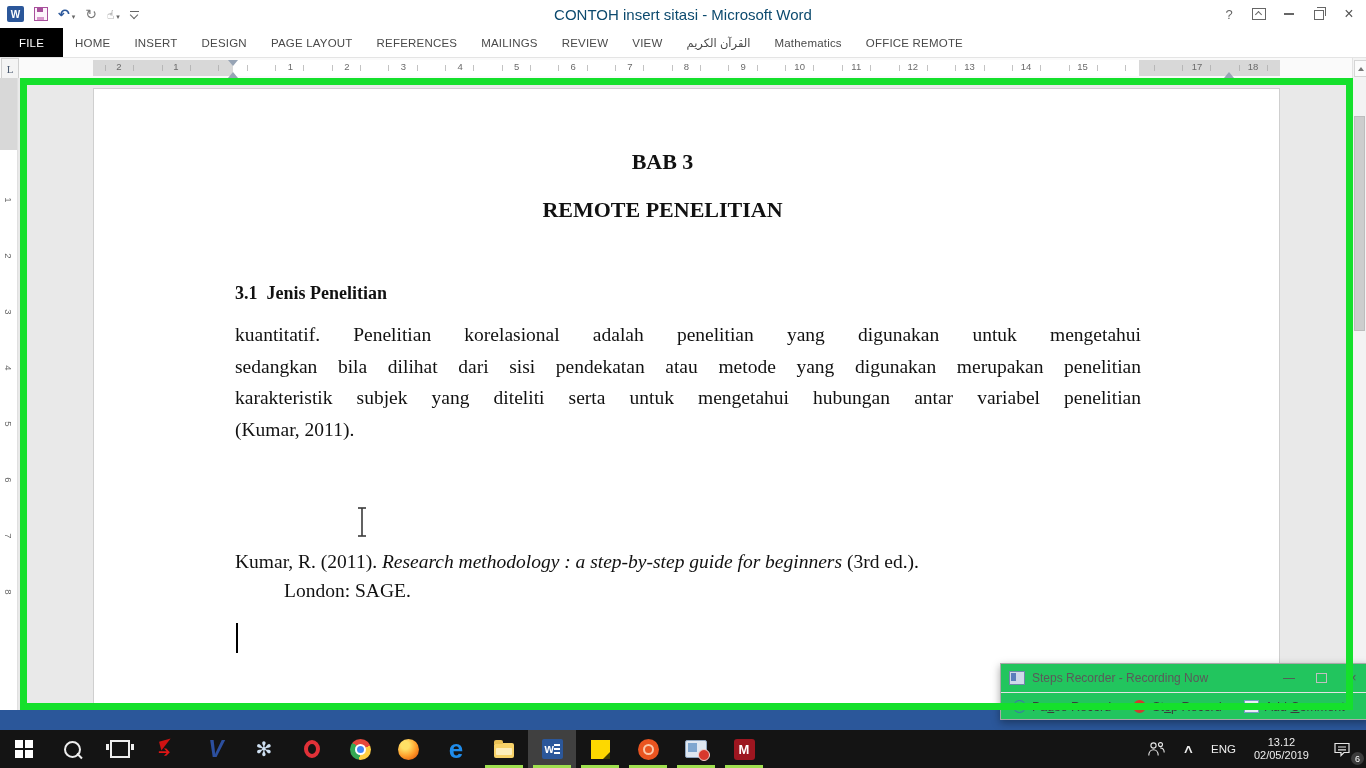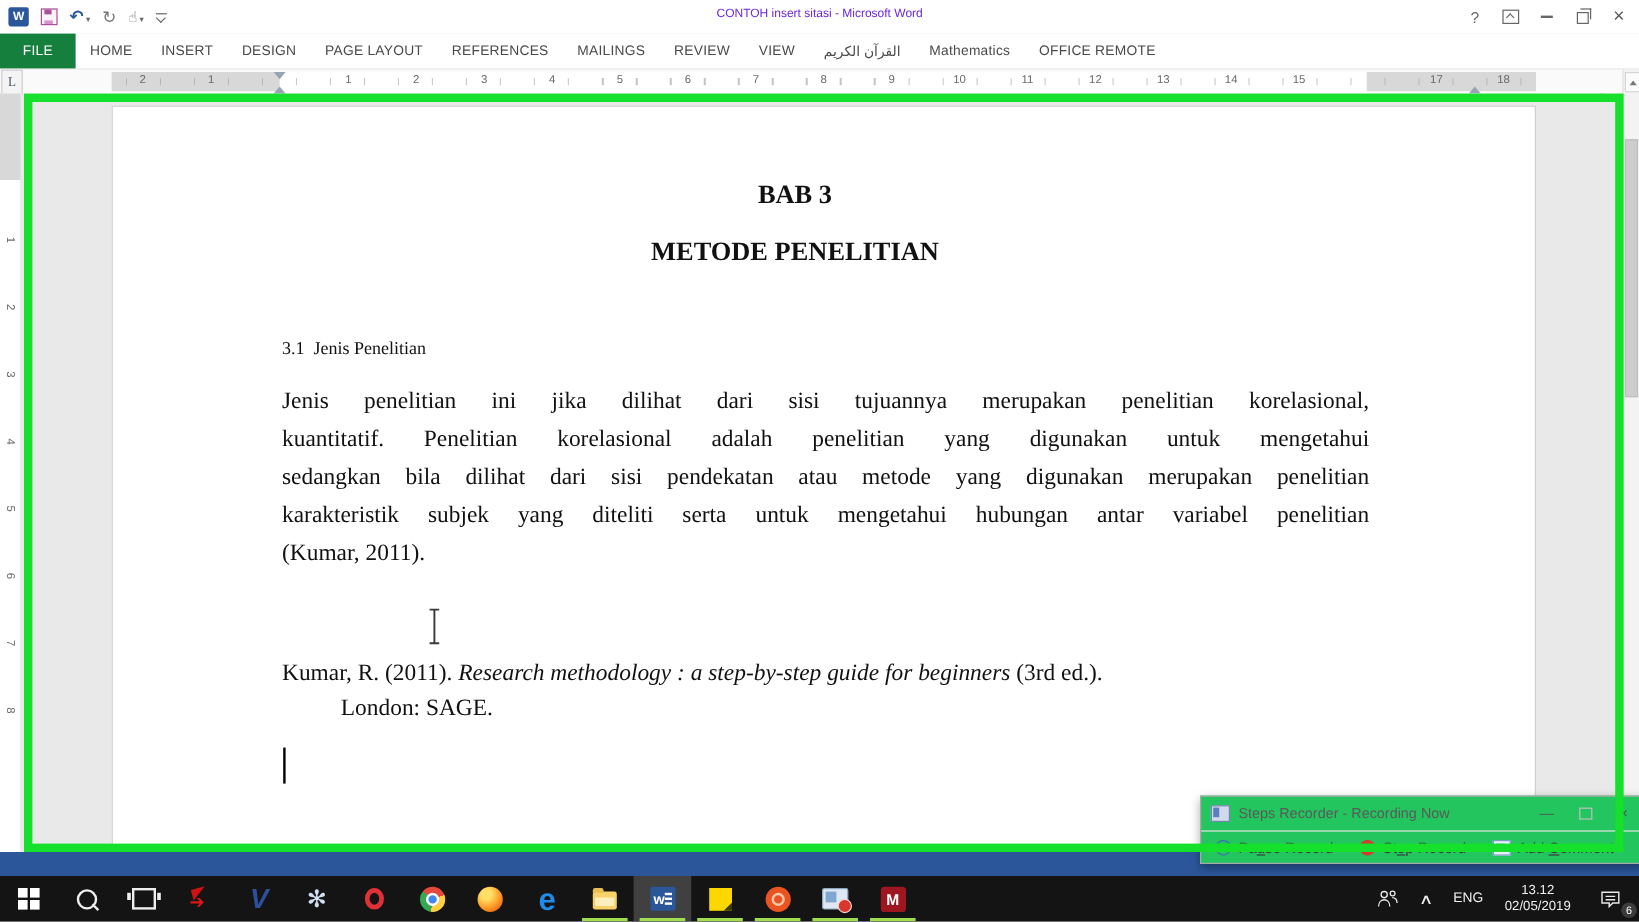--- a/index.html
+++ b/index.html
@@ -12,34 +12,34 @@
             font-size:10px;display:flex;align-items:center;justify-content:center;}
   .saveicon{width:12px;height:12px;border:1.5px solid #a8509c;position:relative;background:#fdf4fb;}
   .saveicon:before{content:"";position:absolute;left:2px;top:0;width:6px;height:4px;background:#a8509c;}
   .saveicon:after{content:"";position:absolute;left:1.5px;bottom:0;width:7px;height:3.5px;background:#d795cb;}
   .undo{color:#2b579a;font-size:14px;font-weight:bold;line-height:1;}
   .redo{color:#777;font-size:14px;line-height:1;}
   .dd{font-size:7px;color:#666;margin-left:2px;}
   .touchicon{color:#666;font-size:12px;line-height:1;}
   .qatmore{width:9px;border-top:1.5px solid #666;padding-top:2px;display:flex;justify-content:center;}
   .chev{width:5px;height:5px;border-right:1.5px solid #666;border-bottom:1.5px solid #666;transform:rotate(45deg);margin-top:-2px;}
-  .wtitle{position:absolute;left:50%;transform:translateX(-50%);top:6px;font-size:10px;color:#6d28d9;white-space:nowrap;}
+  .wtitle{position:absolute;left:50%;transform:translateX(-50%);top:6px;font-size:15px;color:#0c4a6e;white-space:nowrap;}
   .wcontrols{position:absolute;right:2px;top:0;height:28px;display:flex;align-items:center;}
   .wc{width:30px;height:26px;display:flex;align-items:center;justify-content:center;color:#666;font-size:13px;}
   .ribbonbox{width:12px;height:10px;border:1px solid #666;position:relative;}
   .ribbonbox:after{content:"";position:absolute;left:3px;top:2.5px;width:4px;height:4px;
       border-left:1.5px solid #666;border-top:1.5px solid #666;transform:rotate(45deg);}
   .mini{width:10px;height:2px;background:#666;}
   .restore{width:8px;height:8px;border:1.2px solid #666;position:relative;background:#fff;margin-top:2px;}
   .restore:before{content:"";position:absolute;left:2px;top:-4px;width:8px;height:8px;border:1.2px solid #666;border-bottom:none;border-left:none;}
   .closeg{font-size:16px;color:#555;}
   
   .tabs{position:absolute;left:0;top:28px;right:0;height:29px;background:#fff;display:flex;font-size:11.5px;color:#4a4a4a;border-bottom:1px solid #e4e4e4;}
   .tab{padding:0 12px;display:flex;align-items:center;letter-spacing:.2px;white-space:nowrap;}
-  .tab.active{background:#15803d;color:#fff;padding:12px 19px;}
+  .tab.active{background:#000000;color:#fff;padding:12px 19px;}
   .signin{position:absolute;right:9px;top:34px;font-size:11.5px;color:#444;margin-top:33px;}
   
   .rulerrow{position:absolute;left:0;top:58px;right:13px;height:20px;background:#fafafa;}
   .tabsel{position:absolute;left:1px;top:0;width:16px;height:19px;background:#f4f4f4;border:1px solid #d0d0d0;
           color:#4a5a70;font-size:11px;display:flex;align-items:center;justify-content:center;font-family:"Liberation Serif",serif;}
   .hruler{position:absolute;left:93px;top:2px;width:1187px;height:16px;background:#fff;}
   .hr-gray{position:absolute;top:0;height:16px;background:#d8d8d8;}
   .hr-ticks{position:absolute;left:0;right:0;top:5px;height:6px;
      background-image:repeating-linear-gradient(to right,#a9a9a9 0 1px,transparent 1px 28.34px);background-position-x:12px;opacity:.7;}
   .hr-num{position:absolute;top:1px;font-size:9.5px;color:#6a6a6a;transform:translateX(-50%);background:transparent;}
@@ -52,21 +52,21 @@
   
   .canvas{position:absolute;left:0;top:78px;width:1353px;height:632px;background:#e9e9e9;}
   .vruler{position:absolute;left:0;top:78px;width:17px;height:632px;background:#fff;border-right:1px solid #e0e0e0;}
   .vr-gray{position:absolute;left:0;top:0;width:17px;height:72px;background:#d8d8d8;}
   .vrnums{position:absolute;left:0;top:94px;width:17px;display:flex;flex-direction:column;}
   .vrnums span{height:56px;display:flex;align-items:center;justify-content:center;font-size:9.5px;color:#6a6a6a;transform:rotate(90deg);}
   .page{position:absolute;left:93px;top:10px;width:1187px;height:640px;background:#fff;border:1px solid #cfcfcf;box-sizing:border-box;}
   .doc-serif{font-family:"Liberation Serif","DejaVu Serif",serif;color:#111;}
   .h1{position:absolute;left:0;right:48px;top:60px;text-align:center;font-size:22px;font-weight:bold;}
   .h2{position:absolute;left:0;right:48px;top:108px;text-align:center;font-size:22px;font-weight:bold;}
-  .sech{position:absolute;left:141px;top:194px;font-size:15px;font-weight:normal;white-space:pre-wrap;}
+  .sech{position:absolute;left:141px;top:194px;font-size:18px;font-weight:bold;white-space:pre-wrap;}
   .para{position:absolute;left:141px;top:230px;width:906px;font-size:19.5px;line-height:31.7px;}
   .doc-line{text-align:justify;text-align-last:justify;white-space:nowrap;}
   .doc-line:last-child{text-align-last:left;}
   .ref1{position:absolute;left:141px;top:462px;font-size:19.5px;white-space:nowrap;}
   .ref2{position:absolute;left:190px;top:491px;font-size:19.5px;}
   .ital{font-style:italic;}
   .caret{position:absolute;left:142px;top:534px;width:2px;height:30px;background:#000;}
   
   .vscroll{position:absolute;top:58px;right:0;width:13px;height:672px;background:#f3f3f3;border-left:1px solid #e2e2e2;}
   .sc-up{position:absolute;top:2px;left:1px;width:11px;height:15px;background:#fbfbfb;border:1px solid #d5d5d5;display:flex;align-items:center;justify-content:center;}
@@ -219,24 +219,23 @@
       <div class="ind-first" style="left:135px;"></div>
       <div class="ind-hang" style="left:135px;"></div>
       <div class="ind-box" style="left:135px;"></div>
       <div class="ind-right"></div>
     </div>
   </div>
 
   <div class="canvas">
     <div class="page doc-serif">
       <div class="h1">BAB 3</div>
-      <div class="h2">METODE PENELITIAN</div>
+      <div class="h2">REMOTE PENELITIAN</div>
       <div class="sech">3.1  Jenis Penelitian</div>
       <div class="para">
-          <div class="doc-line">Jenis penelitian ini jika dilihat dari sisi tujuannya merupakan penelitian korelasional,</div>
           <div class="doc-line">kuantitatif. Penelitian korelasional adalah penelitian yang digunakan untuk mengetahui</div>
           <div class="doc-line">sedangkan bila dilihat dari sisi pendekatan atau metode yang digunakan merupakan penelitian</div>
           <div class="doc-line">karakteristik subjek yang diteliti serta untuk mengetahui hubungan antar variabel penelitian</div>
           <div class="doc-line">(Kumar, 2011).</div>
         </div>
       <div class="ref1"><span>Kumar, R. (2011). </span><span class="ital">Research methodology : a step-by-step guide for beginners</span><span> (3rd ed.).</span></div>
       <div class="ref2">London: SAGE.</div>
       <div class="caret"></div>
     </div>
   </div>

